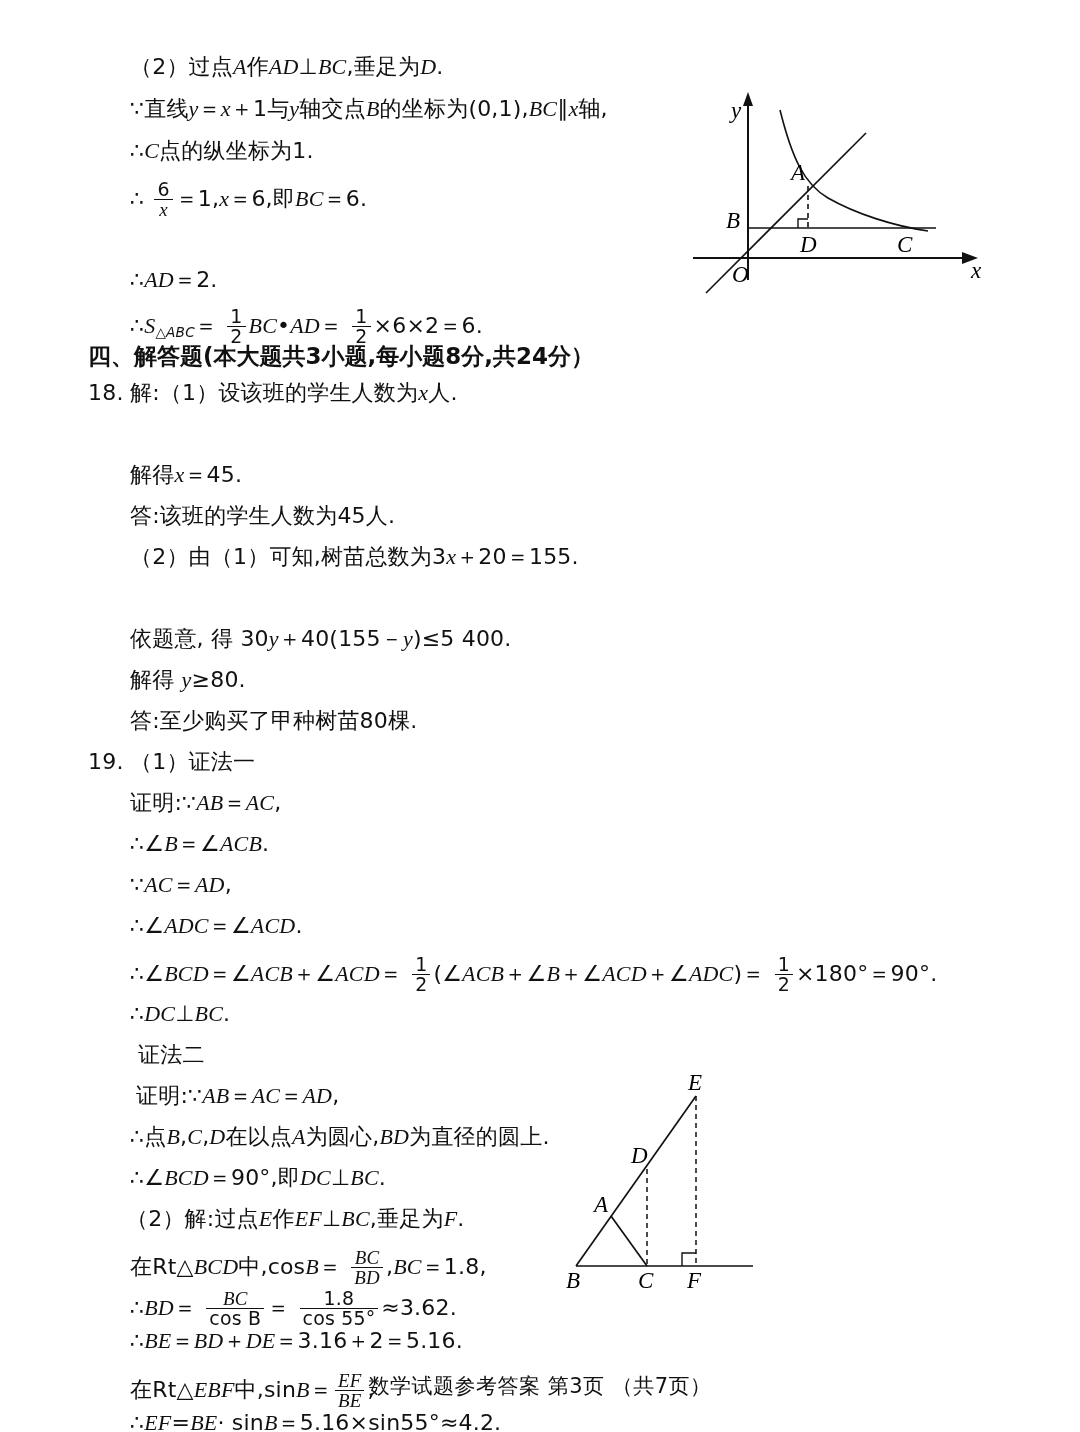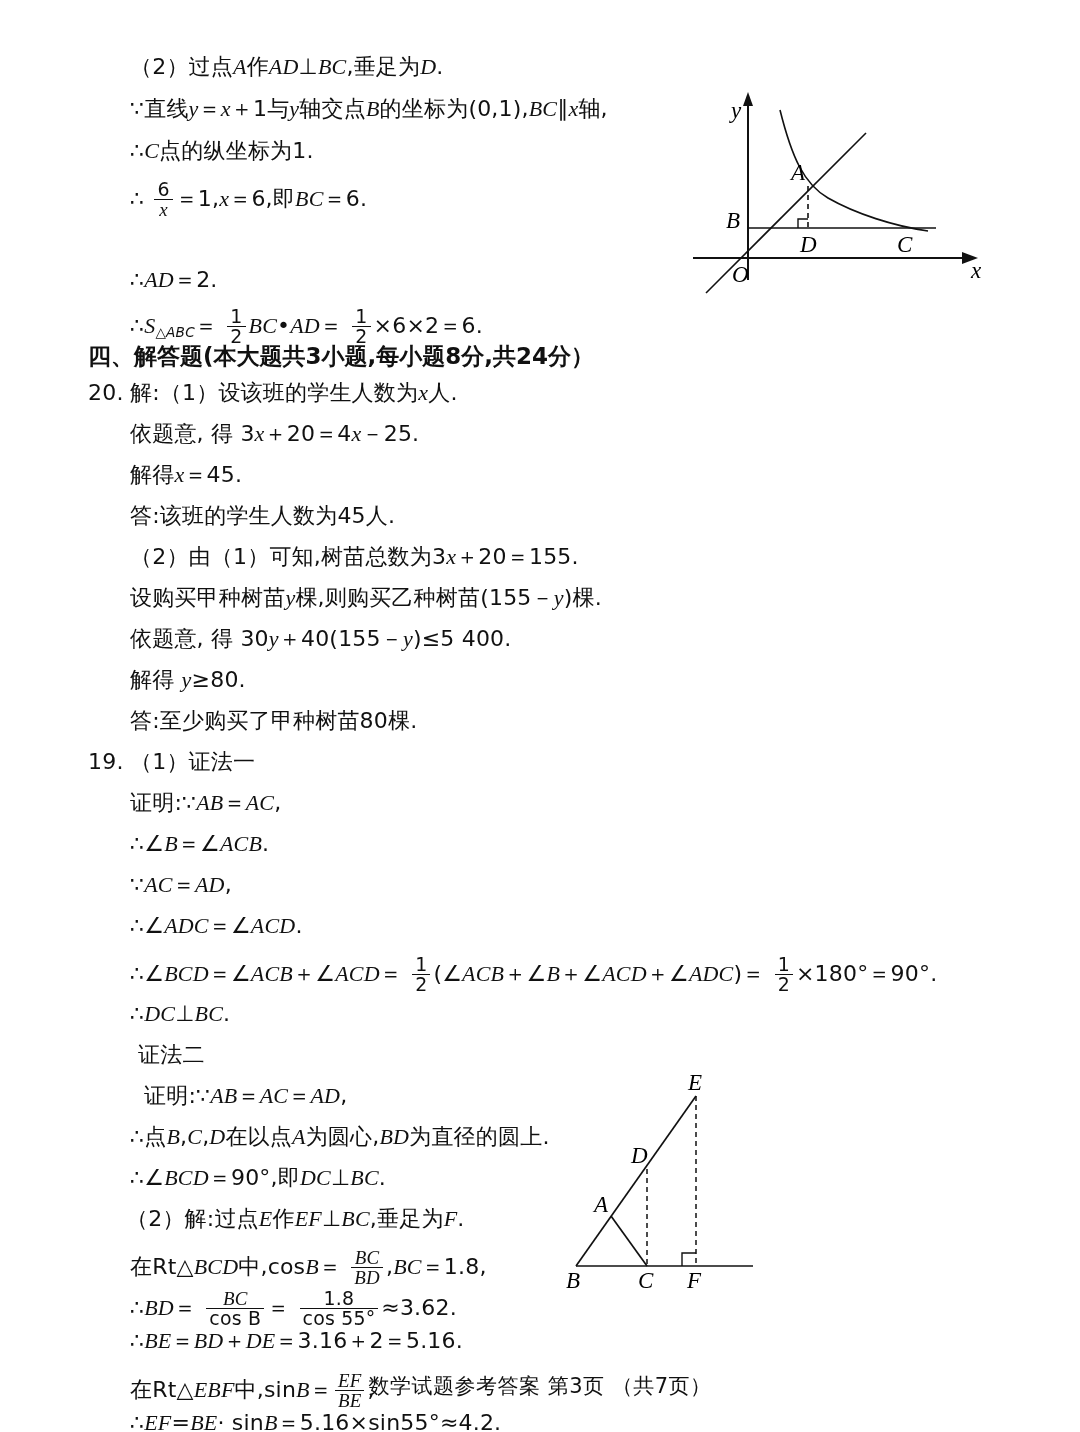--- a/index.html
+++ b/index.html
@@ -117,42 +117,36 @@
   </div>
 
   <div class="txt han" style="left:130px; top:307px;" data-name="p17-line-7">
     <span data-name="p17-l7-pre">∴</span><i data-name="p17-l7-S">S</i><span class="sub" data-name="p17-l7-sub">△ABC</span><span data-name="p17-l7-eq">＝</span>
     <span class="frac" data-name="fraction-one-half-a"><span class="num" data-name="frac-num">1</span><span class="den" data-name="frac-den">2</span></span><i data-name="p17-l7-BC">BC</i><span data-name="p17-l7-dot">•</span><i data-name="p17-l7-AD">AD</i><span data-name="p17-l7-eq2">＝</span>
     <span class="frac" data-name="fraction-one-half-b"><span class="num" data-name="frac-num">1</span><span class="den" data-name="frac-den">2</span></span><span data-name="p17-l7-tail">×6×2＝6.</span>
   </div>
 
   <div class="sec-head" style="left:88px; top:341px;" data-name="section-four-heading">四、解答题(本大题共3小题,每小题8分,共24分）</div>
 
-  <div class="txt han" style="left:88px; top:382px;" data-name="p18-number">20.</div>
+  <div class="txt han" style="left:88px; top:382px;" data-name="p18-number">18.</div>
   <div class="txt han" style="left:130px; top:382px;" data-name="p18-line-1">
     <span data-name="p18-l1-pre">解:（1）设该班的学生人数为</span><i data-name="p18-l1-x">x</i><span data-name="p18-l1-tail">人.</span>
   </div>
 
-  <div class="txt han" style="left:130px; top:423px;" data-name="p18-line-2">
-    <span data-name="p18-l2-pre">依题意, 得  3</span><i data-name="p18-l2-x">x</i><span data-name="p18-l2-mid">＋20＝4</span><i data-name="p18-l2-x2">x</i><span data-name="p18-l2-tail">－25.</span>
-  </div>
 
   <div class="txt han" style="left:130px; top:464px;" data-name="p18-line-3">
     <span data-name="p18-l3-pre">解得</span><i data-name="p18-l3-x">x</i><span data-name="p18-l3-tail">＝45.</span>
   </div>
 
   <div class="txt han" style="left:130px; top:505px;" data-name="p18-line-4">答:该班的学生人数为45人.</div>
 
   <div class="txt han" style="left:130px; top:546px;text-align:center;" data-name="p18-line-5">
     <span data-name="p18-l5-pre">（2）由（1）可知,树苗总数为3</span><i data-name="p18-l5-x">x</i><span data-name="p18-l5-tail">＋20＝155.</span>
   </div>
 
-  <div class="txt han" style="left:130px; top:587px;" data-name="p18-line-6">
-    <span data-name="p18-l6-pre">设购买甲种树苗</span><i data-name="p18-l6-y">y</i><span data-name="p18-l6-mid">棵,则购买乙种树苗(155－</span><i data-name="p18-l6-y2">y</i><span data-name="p18-l6-tail">)棵.</span>
-  </div>
 
   <div class="txt han" style="left:130px; top:628px;" data-name="p18-line-7">
     <span data-name="p18-l7-pre">依题意, 得  30</span><i data-name="p18-l7-y">y</i><span data-name="p18-l7-mid">＋40(155－</span><i data-name="p18-l7-y2">y</i><span data-name="p18-l7-tail">)≤5 400.</span>
   </div>
 
   <div class="txt han" style="left:130px; top:669px;" data-name="p18-line-8">
     <span data-name="p18-l8-pre">解得 </span><i data-name="p18-l8-y">y</i><span data-name="p18-l8-tail">≥80.</span>
   </div>
 
   <div class="txt han" style="left:130px; top:710px;" data-name="p18-line-9">答:至少购买了甲种树苗80棵.</div>
@@ -181,21 +175,21 @@
     <span class="frac" data-name="fraction-one-half-c"><span class="num" data-name="frac-num">1</span><span class="den" data-name="frac-den">2</span></span><span data-name="p19-p5-open">(∠</span><i data-name="p19-p5-ACB2">ACB</i><span data-name="p19-p5-d">＋∠</span><i data-name="p19-p5-B">B</i><span data-name="p19-p5-e">＋∠</span><i data-name="p19-p5-ACD2">ACD</i><span data-name="p19-p5-f">＋∠</span><i data-name="p19-p5-ADC">ADC</i><span data-name="p19-p5-close">)＝</span>
     <span class="frac" data-name="fraction-one-half-d"><span class="num" data-name="frac-num">1</span><span class="den" data-name="frac-den">2</span></span><span data-name="p19-p5-tail">×180°＝90°.</span>
   </div>
 
   <div class="txt han" style="left:130px; top:1003px;" data-name="p19-proof1-line6">
     <span data-name="p19-p6-pre">∴</span><i data-name="p19-p6-DC">DC</i><span data-name="p19-p6-perp">⊥</span><i data-name="p19-p6-BC">BC</i><span data-name="p19-p6-tail">.</span>
   </div>
 
   <div class="txt han" style="left:138px; top:1044px;" data-name="p19-title-2">证法二</div>
 
-  <div class="txt han" style="left:144px; top:1085px;text-align:right;" data-name="p19-proof2-line1">
+  <div class="txt han" style="left:136px; top:1085px;text-align:right;" data-name="p19-proof2-line1">
     <span data-name="p19-q1-pre">证明:∵</span><i data-name="p19-q1-AB">AB</i><span data-name="p19-q1-eq">＝</span><i data-name="p19-q1-AC">AC</i><span data-name="p19-q1-eq2">＝</span><i data-name="p19-q1-AD">AD</i><span data-name="p19-q1-tail">,</span>
   </div>
 
   <div class="txt han" style="left:130px; top:1126px;" data-name="p19-proof2-line2">
     <span data-name="p19-q2-pre">∴点</span><i data-name="p19-q2-B">B</i><span data-name="p19-q2-c1">,</span><i data-name="p19-q2-C">C</i><span data-name="p19-q2-c2">,</span><i data-name="p19-q2-D">D</i><span data-name="p19-q2-mid">在以点</span><i data-name="p19-q2-A">A</i><span data-name="p19-q2-mid2">为圆心,</span><i data-name="p19-q2-BD">BD</i><span data-name="p19-q2-tail">为直径的圆上.</span>
   </div>
 
   <div class="txt han" style="left:130px; top:1167px;" data-name="p19-proof2-line3">
     <span data-name="p19-q3-pre">∴∠</span><i data-name="p19-q3-BCD">BCD</i><span data-name="p19-q3-mid">＝90°,即</span><i data-name="p19-q3-DC">DC</i><span data-name="p19-q3-perp">⊥</span><i data-name="p19-q3-BC">BC</i><span data-name="p19-q3-tail">.</span>
   </div>

